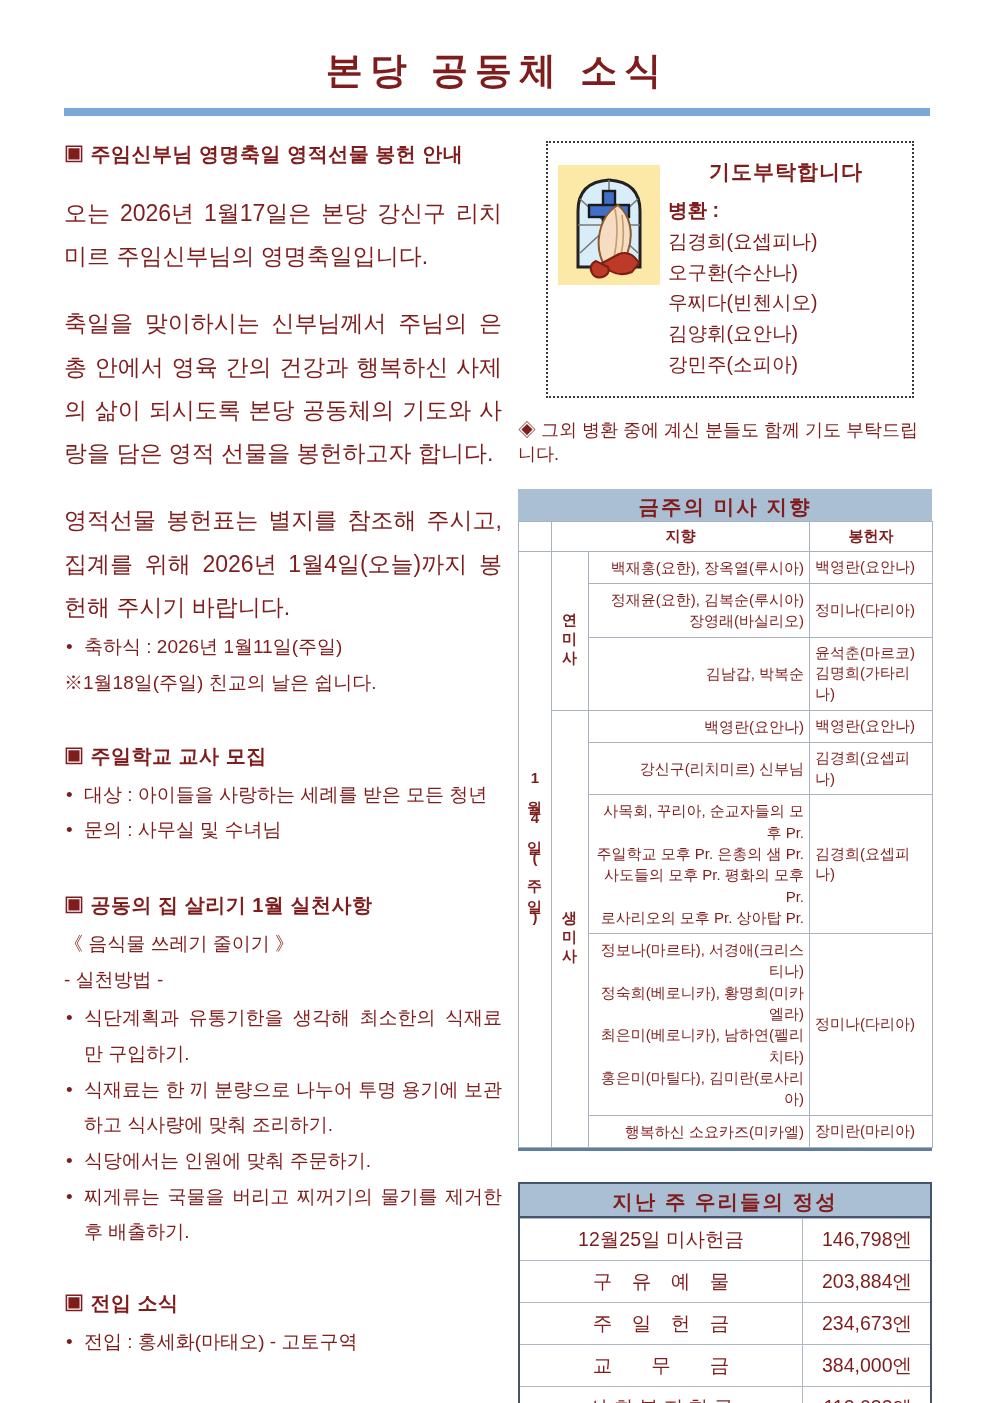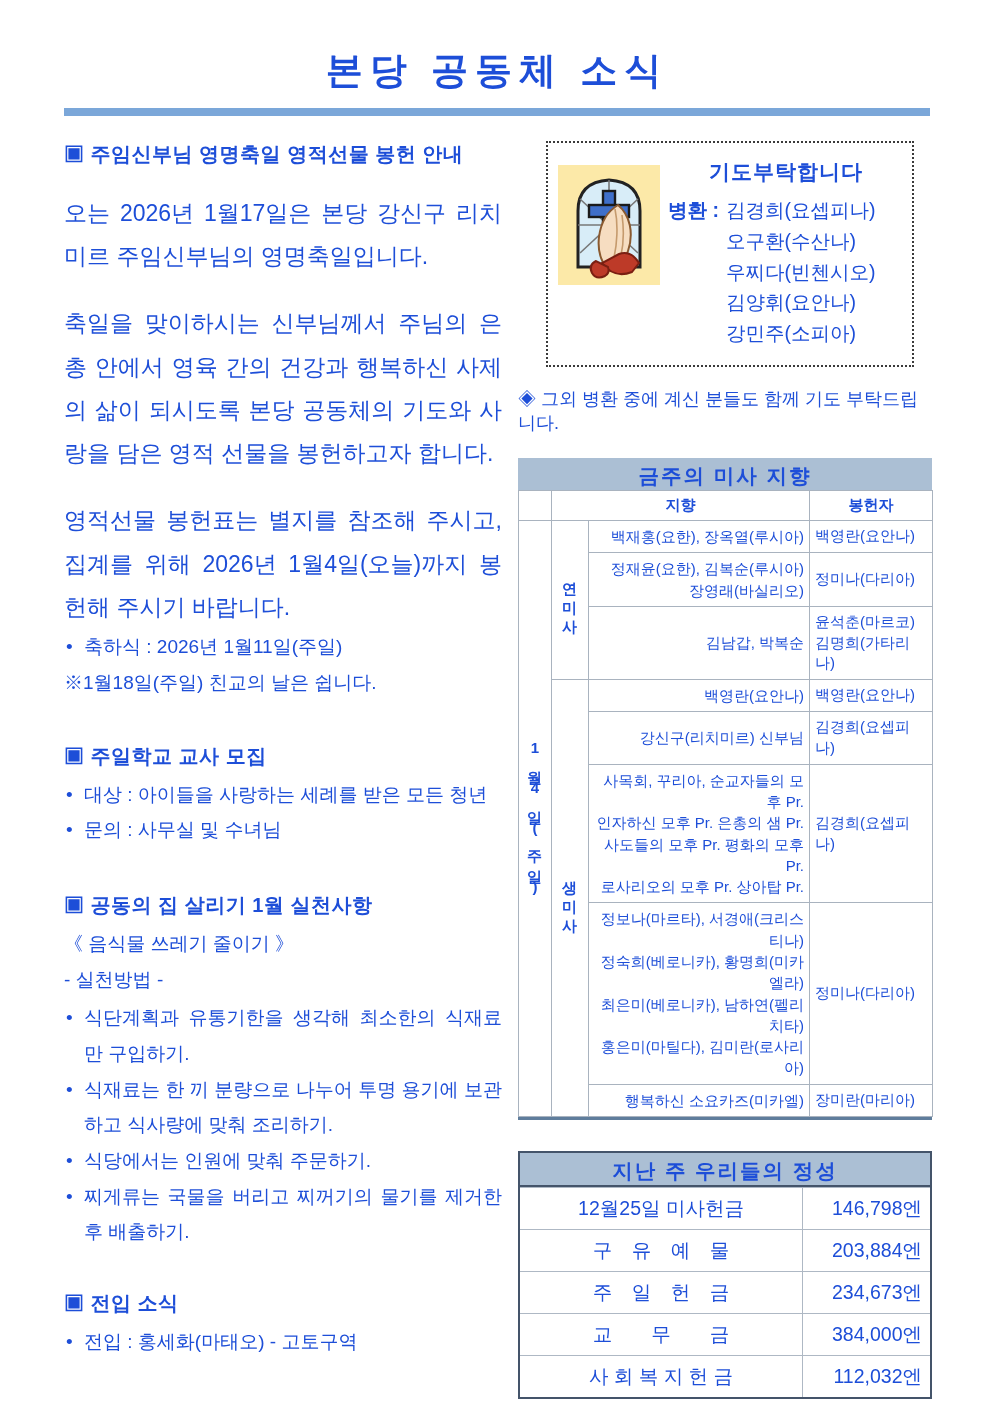--- a/index.html
+++ b/index.html
@@ -3,21 +3,21 @@
 <meta charset="utf-8">
 <style>
   * { box-sizing: border-box; margin: 0; padding: 0; }
   html,body { background:#888; }
   .page {
     position: relative;
     width: 992px; height: 1403px;
     margin: 0 auto;
     background: #ffffff;
     font-family: "Liberation Sans", sans-serif;
-    color: #1d4ed8;
+    color: #7f1d1d;
     padding: 46px 62px 0 64px;
     overflow: hidden;
   }
   
   .page-title {
     text-align: center;
     font-size: 37px;
     font-weight: bold;
     letter-spacing: 7px;
   }
@@ -54,21 +54,21 @@
   .prayer-box {
     width: 368px;
     margin-left: 28px;
     border: 2px dotted #3a3a3a;
     padding: 12px 8px 16px 10px;
     display: flex; gap: 8px;
   }
   .prayer-icon { flex: none; width: 102px; height: 120px; margin-top: 10px; }
   .prayer-body { flex: 1; }
   .prayer-title { text-align: center; font-weight: bold; font-size: 21px; margin: 3px 0 9px; letter-spacing: 1px; }
-  .prayer-list { display: flex; justify-content: flex-start; font-size: 19.5px; line-height: 1.58; }
+  .prayer-list { display: flex; justify-content: center; font-size: 19.5px; line-height: 1.58; flex-direction: column; }
   .prayer-label { font-weight: bold; margin-right: 7px; white-space: nowrap; }
   .prayer-foot { font-size: 18px; margin: 20px 0 0 0; }
 
   
   .mass-wrap { margin-top: 23px; border-bottom: 3px solid #5f7d9c; }
   .tbl-title-bar {
     background: #abbfd4;
     text-align: center; font-weight: bold; font-size: 20.5px;
     letter-spacing: 2px;
     padding: 4px 0 0;
@@ -100,21 +100,21 @@
   }
   td.intent { text-align: right; white-space: pre-line; line-height: 1.42; }
   td.offer  { text-align: left; white-space: pre-line; line-height: 1.38; padding-left: 8px; }
 
   
   .offering { margin-top: 31px; border: 2px solid #44546a; }
   .offering .tbl-title-bar { border-bottom: 2px solid #44546a; }
   .off-row { display: flex; border-top: 1px solid #aeb8c4; min-height: 42px; font-size: 19.5px; }
   .off-row:first-of-type { border-top: none; }
   .off-label { width: 282px; flex: none; display: flex; align-items: center; justify-content: center; text-align: center; }
-  .off-value { flex: 1; border-left: 1px solid #aeb8c4; display: flex; align-items: center; justify-content: flex-end; padding-right: 8px; }
+  .off-value { flex: 1; border-left: 1px solid #aeb8c4; display: flex; align-items: center; justify-content: flex-end; padding-right: 18px; }
 </style>
 </head>
 <body>
 
 <div class="page">
 
   <div class="page-title">본당 공동체 소식</div>
   <div class="title-rule"></div>
 
   <div class="columns">
@@ -260,21 +260,21 @@
             </td>
             <td class="intent">백영란(요안나)</td>
             <td class="offer">백영란(요안나)</td>
           </tr>
           <tr>
             <td class="intent">강신구(리치미르) 신부님</td>
             <td class="offer">김경희(요셉피나)</td>
           </tr>
           <tr>
             <td class="intent">사목회, 꾸리아, 순교자들의 모후 Pr.
-인자하신 모후 Pr. 은총의 샘 Pr.
+주일학교 모후 Pr. 은총의 샘 Pr.
 사도들의 모후 Pr. 평화의 모후 Pr.
 로사리오의 모후 Pr. 상아탑 Pr.</td>
             <td class="offer">김경희(요셉피나)</td>
           </tr>
           <tr>
             <td class="intent">정보나(마르타), 서경애(크리스티나)
 정숙희(베로니카), 황명희(미카엘라)
 최은미(베로니카), 남하연(펠리치타)
 홍은미(마틸다), 김미란(로사리아)</td>
             <td class="offer">정미나(다리아)</td>

